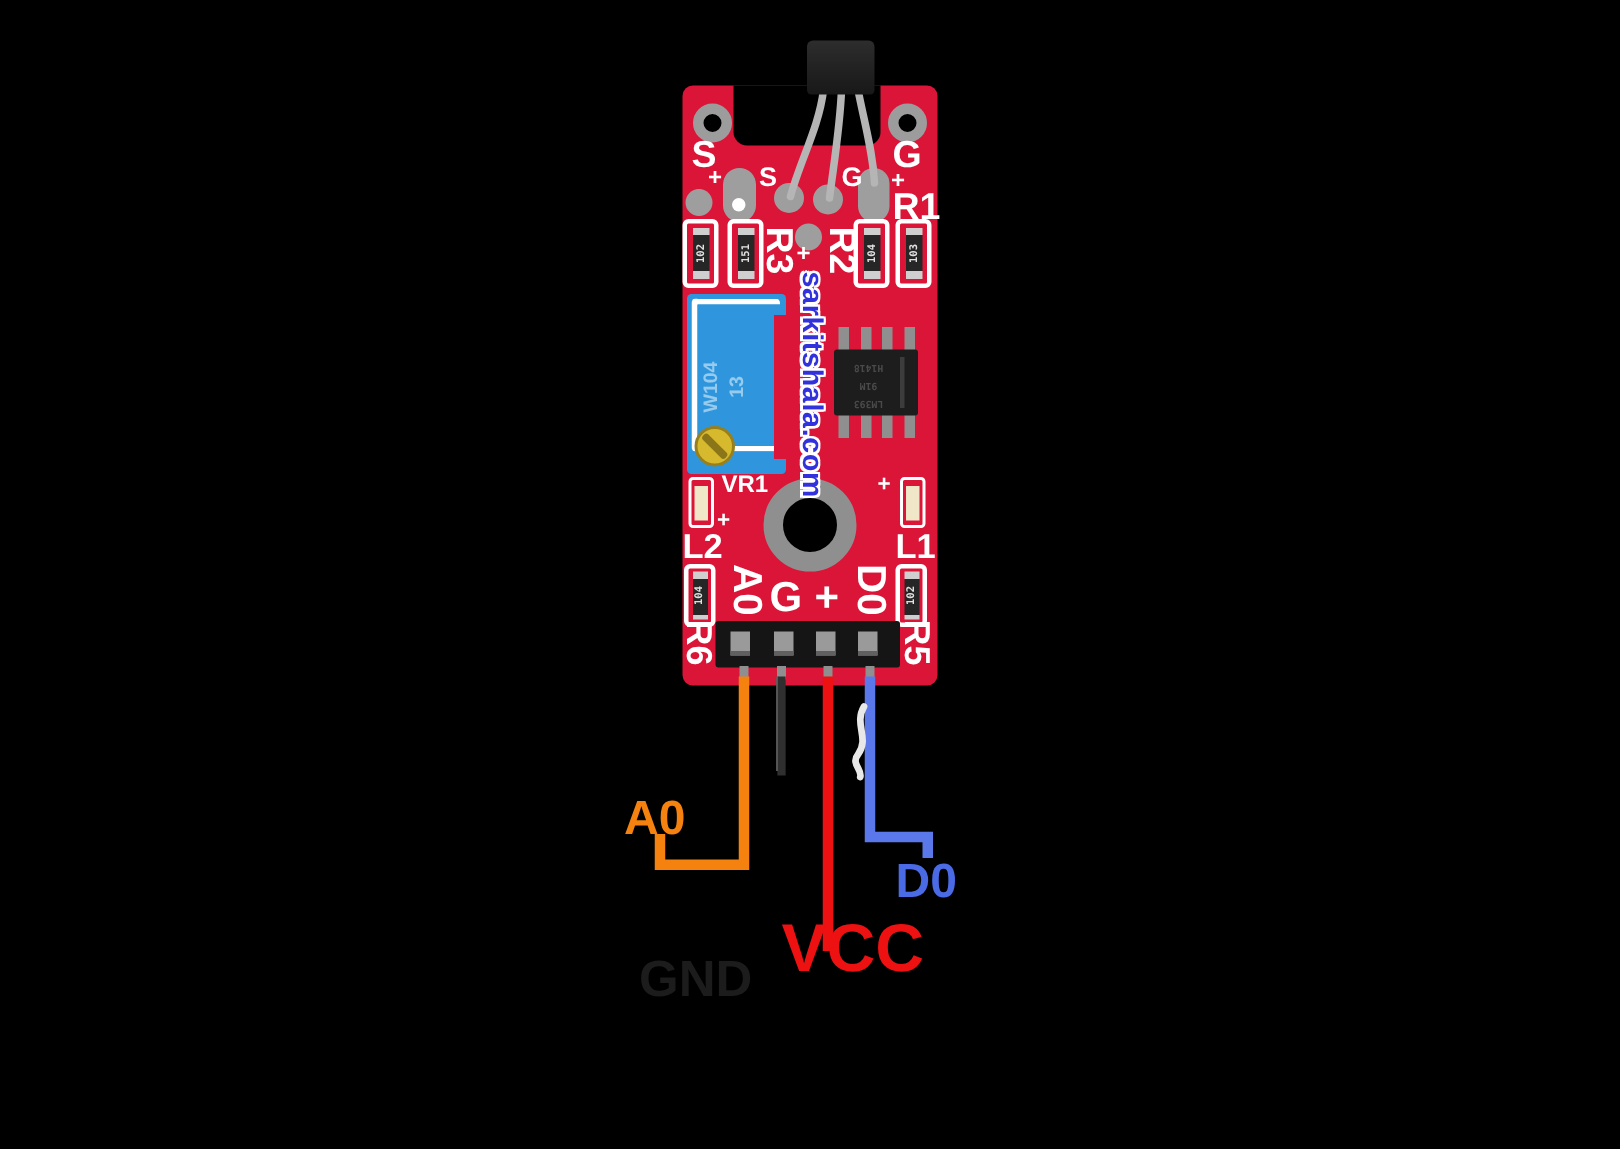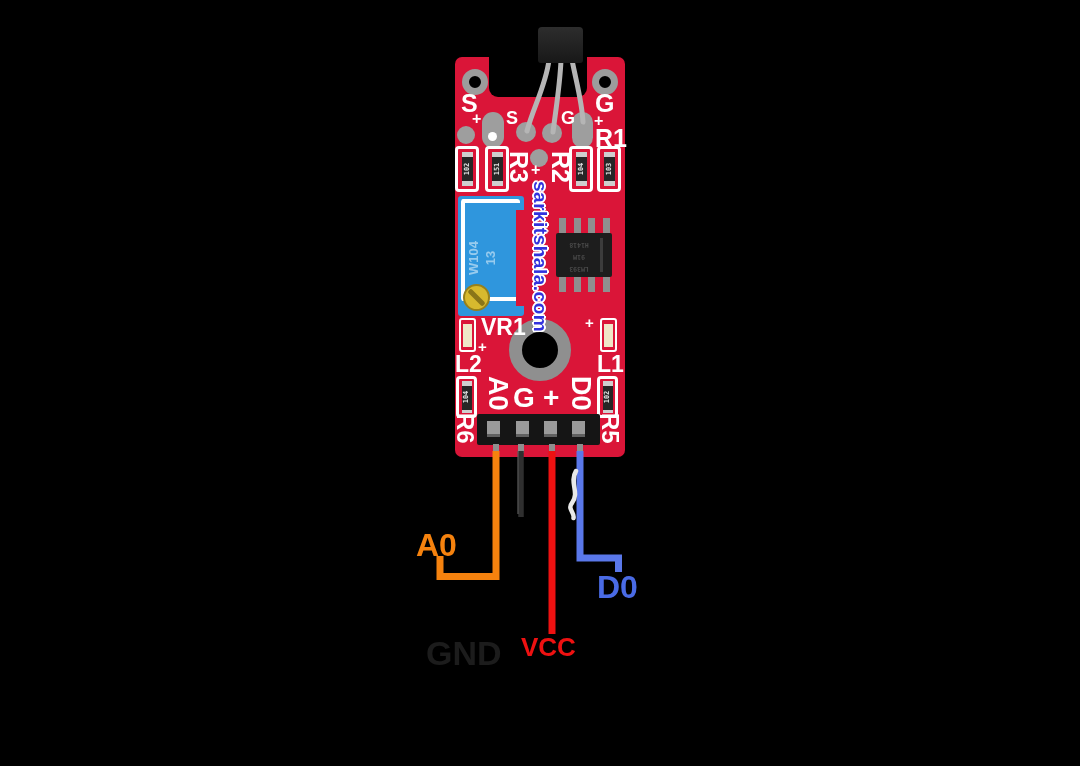--- a/index.html
+++ b/index.html
@@ -96,21 +96,21 @@
   <div class="abs" style="left:458px;top:196px;width:66px;height:120px;background:#2f96dd;border-radius:3px;z-index:2;"></div>
   <div class="abs" style="left:461px;top:199px;width:59px;height:102px;border:4px solid #fff;border-right:none;border-radius:3px;box-sizing:border-box;z-index:2;"></div>
   <div class="abs" style="left:516px;top:210px;width:8px;height:96px;background:#da1538;z-index:3;"></div>
   <div class="pot-text" style="left:447px;top:241px;width:70px;height:34px;">
     <div>W104</div>
     <div>13</div>
   </div>
   <div class="abs" style="left:463px;top:284px;width:27px;height:27px;border-radius:50%;background:#d7b92e;border:2px solid #97801c;box-sizing:border-box;z-index:3;">
     <div class="abs" style="left:1px;top:9px;width:21px;height:5px;background:#8a7518;border-radius:2px;transform:rotate(45deg);"></div>
   </div>
-  <div class="silk" style="left:481px;top:316px;font-size:23px;">VR1</div>
+  <div class="silk" style="left:481px;top:316px;font-size:16px;">VR1</div>
 
   <div class="abs" style="left:556px;top:218px;width:56px;height:74px;z-index:2;">
     <div class="ic-pin" style="left:3px;top:0;"></div>
     <div class="ic-pin" style="left:17.5px;top:0;"></div>
     <div class="ic-pin" style="left:32px;top:0;"></div>
     <div class="ic-pin" style="left:46.5px;top:0;"></div>
     <div class="ic-pin" style="left:3px;top:58px;"></div>
     <div class="ic-pin" style="left:17.5px;top:58px;"></div>
     <div class="ic-pin" style="left:32px;top:58px;"></div>
     <div class="ic-pin" style="left:46.5px;top:58px;"></div>
@@ -174,16 +174,16 @@
     <line x1="518" y1="451" x2="518" y2="514" stroke="#5c5c5c" stroke-width="1.2"></line>
     <line x1="552" y1="451" x2="552" y2="634" stroke="#ee1111" stroke-width="7"></line>
     <polyline points="580,451 580,558 618.5,558 618.5,572" stroke="#5a78ea" stroke-width="7" fill="none"></polyline>
     <path d="M 576 471 C 569 483 580 492 572 503 C 567 509 575 513 573.5 518" stroke="#e8e8e8" stroke-width="4.5" fill="none" stroke-linecap="round"></path>
   </svg>
 
   <div class="abs" style="left:538px;top:27px;width:45px;height:36px;background:linear-gradient(#2d2d2d,#181818);border-radius:4px 4px 3px 3px;z-index:5;"></div>
 
   <div class="wire-label" style="left:416px;top:529px;font-size:32px;color:#f5820e;">A0</div>
   <div class="wire-label" style="left:426px;top:636px;font-size:34px;color:#1c1c1c;">GND</div>
-  <div class="wire-label" style="left:521px;top:634px;font-size:26px;color:#ee1111;">VCC</div>
+  <div class="wire-label" style="left:521px;top:609px;font-size:45px;color:#ee1111;">VCC</div>
   <div class="wire-label" style="left:597px;top:571px;font-size:32px;color:#4a6be5;">D0</div>
 
 </div>
 
 </body></html>

